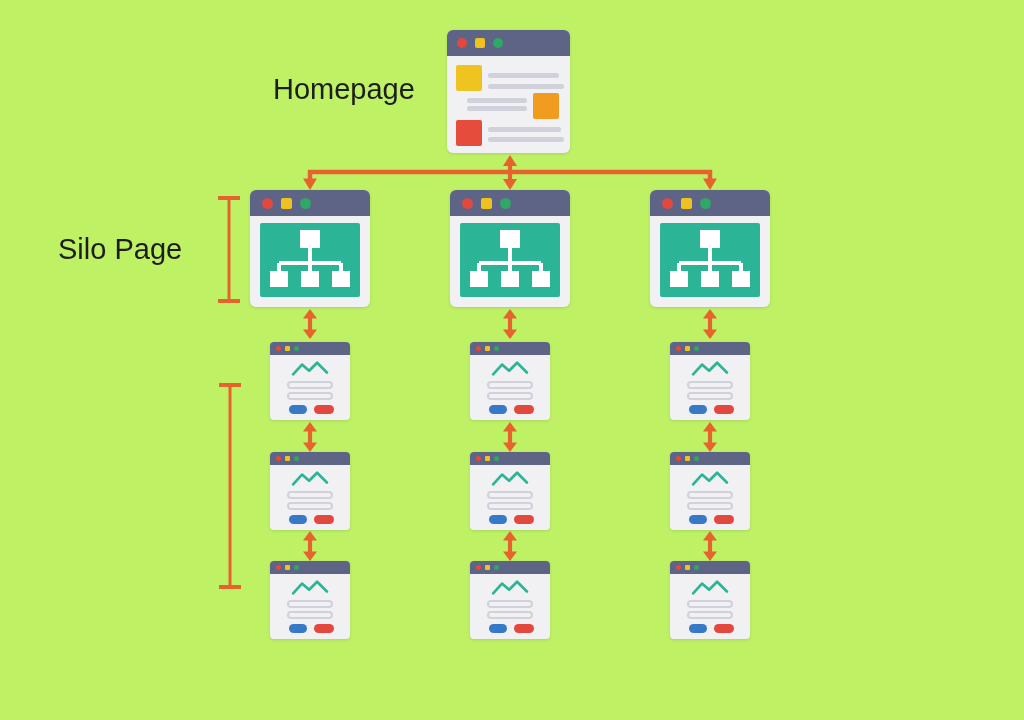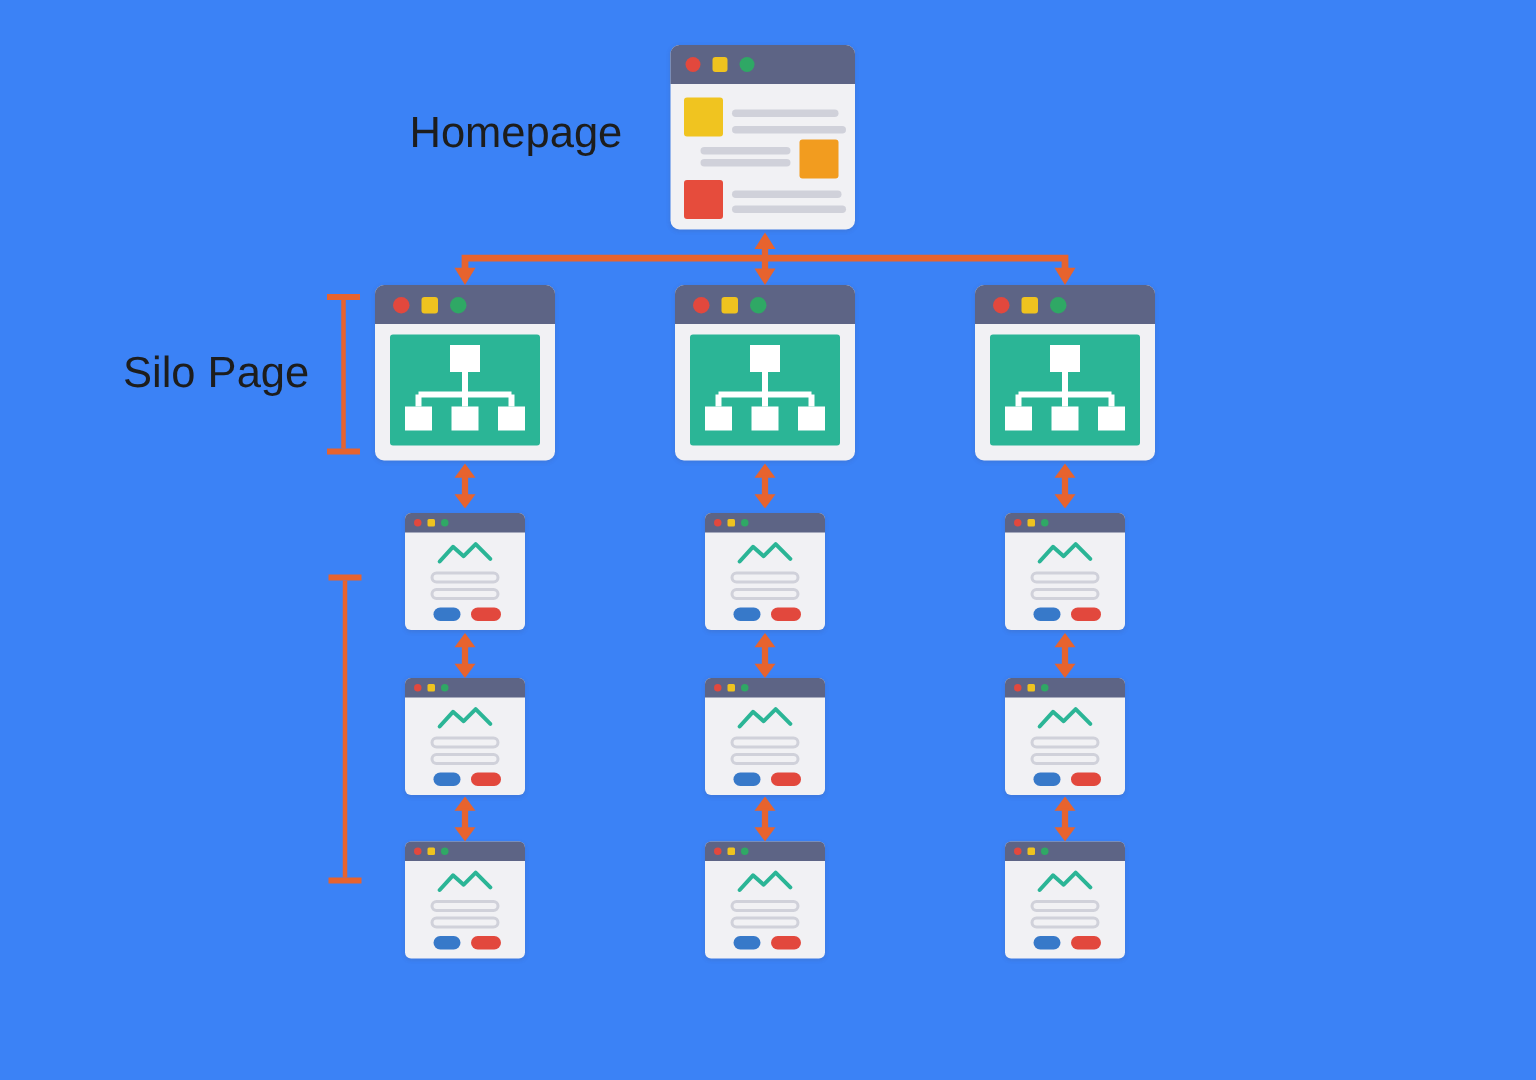--- a/index.html
+++ b/index.html
@@ -13,21 +13,21 @@
     --block-yellow:#F0C420;
     --block-orange:#F29C1F;
     --block-red:#E64C3C;
     --pill-blue:#3779C9;
     --pill-red:#E2483D;
     --line-gray:#D0D1DA;
     --label-color:#1D1D1D;
   }
   html,body{margin:0;padding:0;background:#ffffff;}
   #canvas{
-    position:relative;width:1024px;height:720px;background:#3b82f6;
+    position:relative;width:1024px;height:720px;background:#bef264;
     font-family:"Liberation Sans",sans-serif;overflow:hidden;
   }
   .diagram-label{
     position:absolute;font-size:29px;color:var(--label-color);
     white-space:nowrap;line-height:1.1;
   }
   
   .window{
     position:absolute;background:var(--window-body);border-radius:6px;
     box-shadow:0 1px 3px rgba(70,70,100,0.18);
@@ -92,21 +92,21 @@
   }
   .silo-page-bracket{left:218px;top:196px;height:107px;}
   .silo-articles-bracket{left:219px;top:383px;height:206px;}
 </style>
 </head>
 <body>
 
 <div id="canvas">
 
   <div class="diagram-label" style="left:273px;top:74px;">Homepage</div>
-  <div class="diagram-label" style="left:82px;top:234px;">Silo Page</div>
+  <div class="diagram-label" style="left:58px;top:234px;">Silo Page</div>
 
   <div class="bracket silo-page-bracket"></div>
   <div class="bracket silo-articles-bracket"></div>
 
   <div class="window homepage-window">
     <div class="titlebar">
       <span class="dot dot-red"></span>
       <span class="dot dot-yellow"></span>
       <span class="dot dot-green"></span>
     </div>

